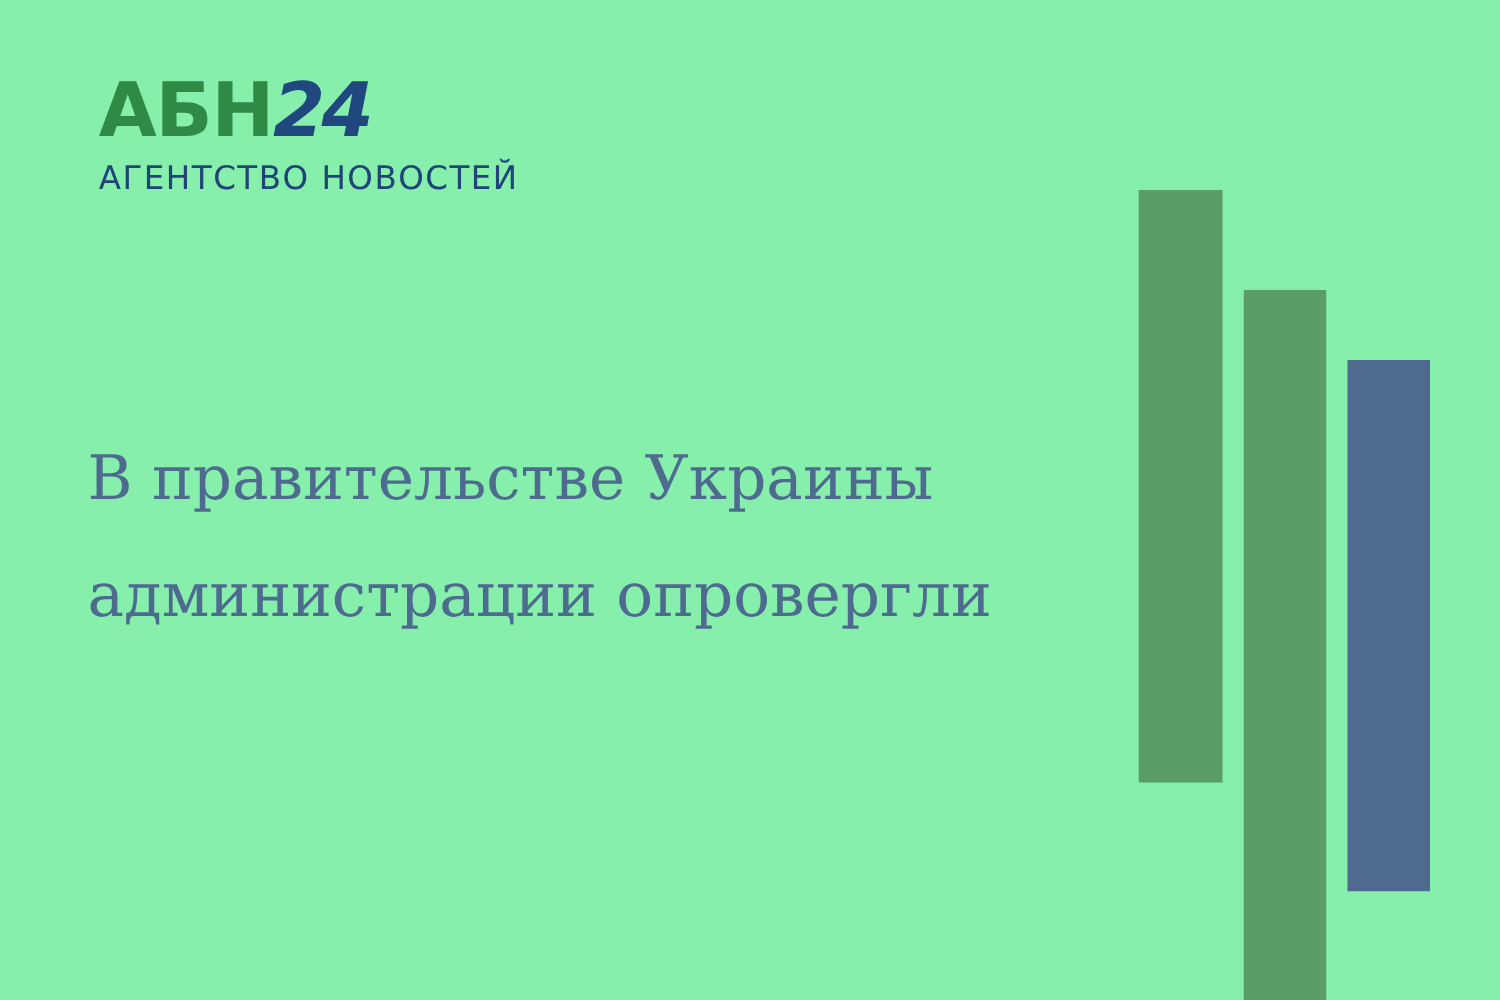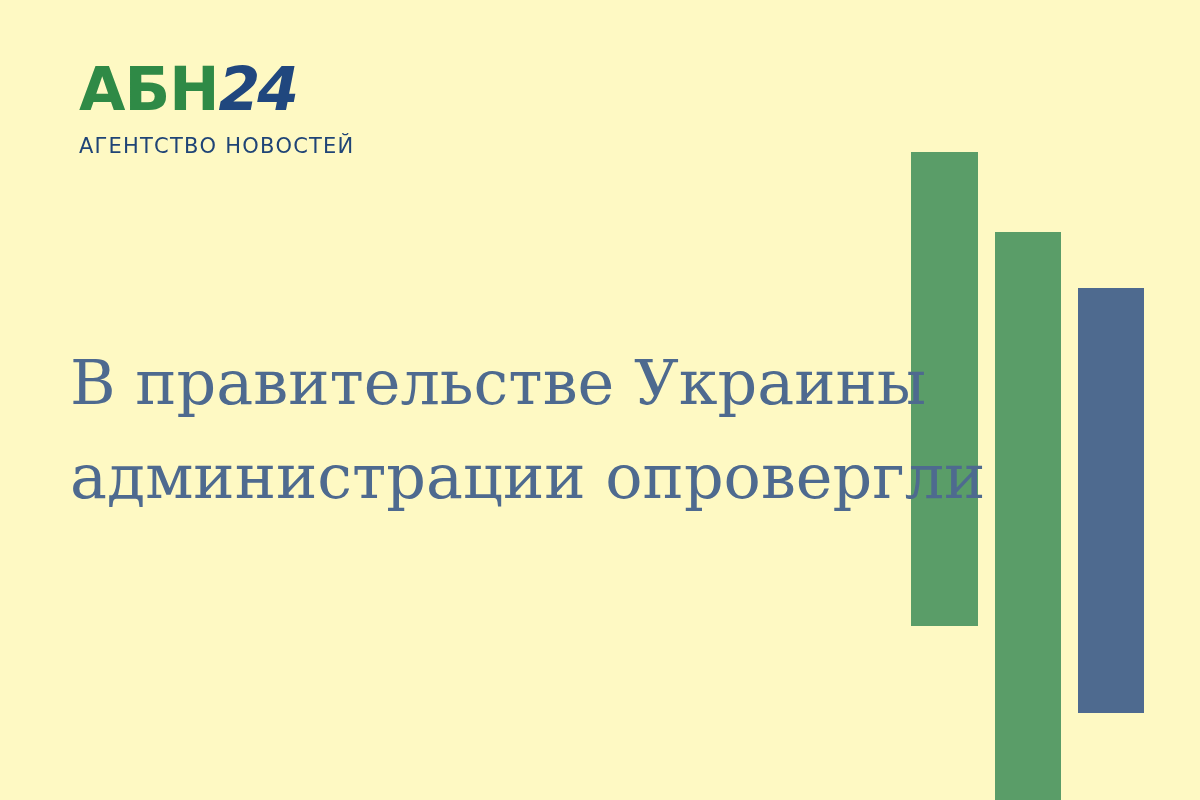--- a/index.html
+++ b/index.html
@@ -57,50 +57,50 @@
   #logo-abn {
     color: #2f8a46;
   }
   #logo-24 {
     color: #20477e;
     font-style: italic;
     letter-spacing: -3px;
   }
   #logo-tagline {
     display: block;
-    margin-top: 14px;
+    margin-top: 8px;
     font-family: "DejaVu Sans", sans-serif;
     font-weight: 400;
-    font-size: 21px;
+    font-size: 26px;
     letter-spacing: 1.2px;
     color: #1f4476;
     white-space: nowrap;
   }
 
   
   #headline {
     position: absolute;
     left: 70px;
     top: 336px;
     width: 800px;
   }
   .headline-line {
     display: block;
     font-family: "DejaVu Serif", "Liberation Serif", serif;
     font-weight: 400;
-    font-size: 62px;
+    font-size: 49px;
     line-height: 94px;
     color: #4e6a8f;
     white-space: nowrap;
   }
 </style>
 </head>
 <body style="background: rgb(236, 236, 236);">
 
-<div id="card" style="background: #fef9c3;">
+<div id="card" style="background: #86efac;">
 
   <div id="bars">
     <div class="bar" id="bar-1" style="background: rgb(90, 157, 104);"></div>
     <div class="bar" id="bar-2" style="background: rgb(90, 157, 104);"></div>
     <div class="bar" id="bar-3" style="background: rgb(78, 106, 143);"></div>
   </div>
 
   <div id="logo">
     <span id="logo-wordmark">
       <span id="logo-abn" style="color: rgb(47, 138, 70);">АБН</span><span id="logo-24" style="color: rgb(32, 71, 126);">24</span>

